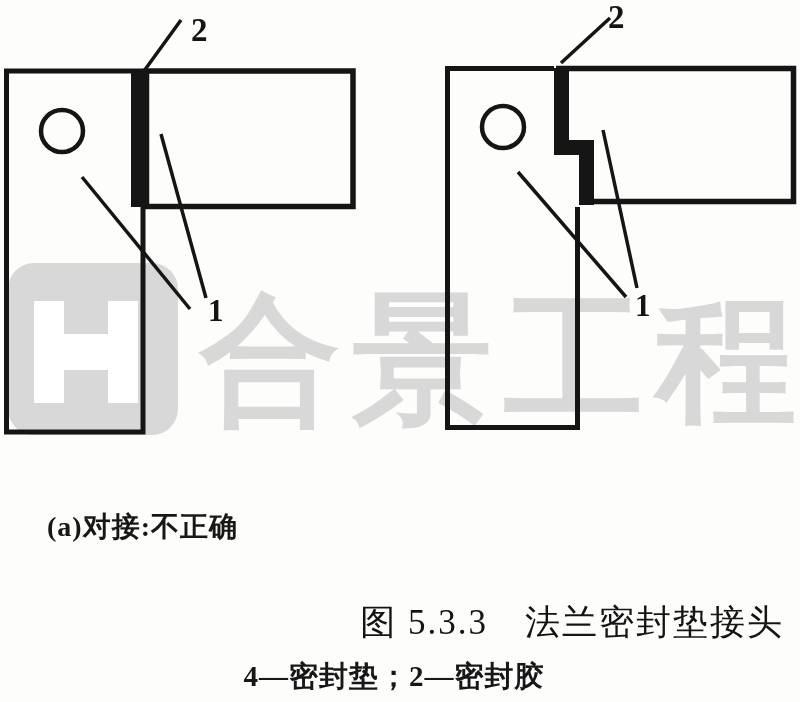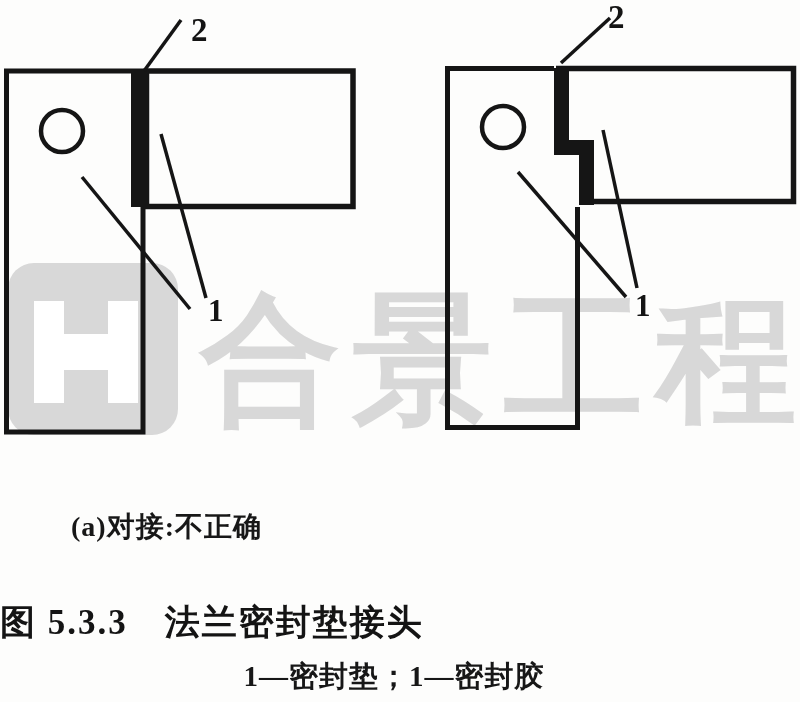--- a/index.html
+++ b/index.html
@@ -27,26 +27,25 @@
   .num-label{
     position:absolute;z-index:3;color:#141414;
     font-weight:bold;line-height:1;
   }
   .lbl-2{font-size:33px;}
   .lbl-1{font-size:31px;}
   .caption{
     position:absolute;z-index:3;color:#171717;
     font-size:28px;font-weight:bold;white-space:nowrap;
     letter-spacing:1px;
-    margin-left:24px;
   }
   .fig-title{
     position:absolute;z-index:3;left:0;top:599px;width:784px;
-    text-align:left;color:#141414;
-    font-size:35px;font-weight:bold;letter-spacing:2px;white-space:nowrap;
+    text-align:right;color:#141414;
+    font-size:35px;font-weight:normal;letter-spacing:2px;white-space:nowrap;
   }
   .fig-legend{
     position:absolute;z-index:3;left:0;top:657px;width:788px;
     text-align:center;color:#171717;
     font-size:29px;font-weight:bold;letter-spacing:1px;white-space:nowrap;
   }
 </style>
 </head>
 <body>
 
@@ -87,15 +86,15 @@
   </svg>
 
   <span class="num-label lbl-2" style="left:191px;top:14px;">2</span>
   <span class="num-label lbl-1" style="left:208px;top:295px;">1</span>
   <span class="num-label lbl-2" style="left:608px;top:1px;">2</span>
   <span class="num-label lbl-1" style="left:635px;top:290px;">1</span>
 
   <div class="caption" style="left:47px;top:508px;">(a)对接:不正确</div>
 
   <div class="fig-title">图 5.3.3　法兰密封垫接头</div>
-  <div class="fig-legend">1—密封垫；1—密封胶</div>
+  <div class="fig-legend">4—密封垫；2—密封胶</div>
 
 </div>
 
 </body></html>

